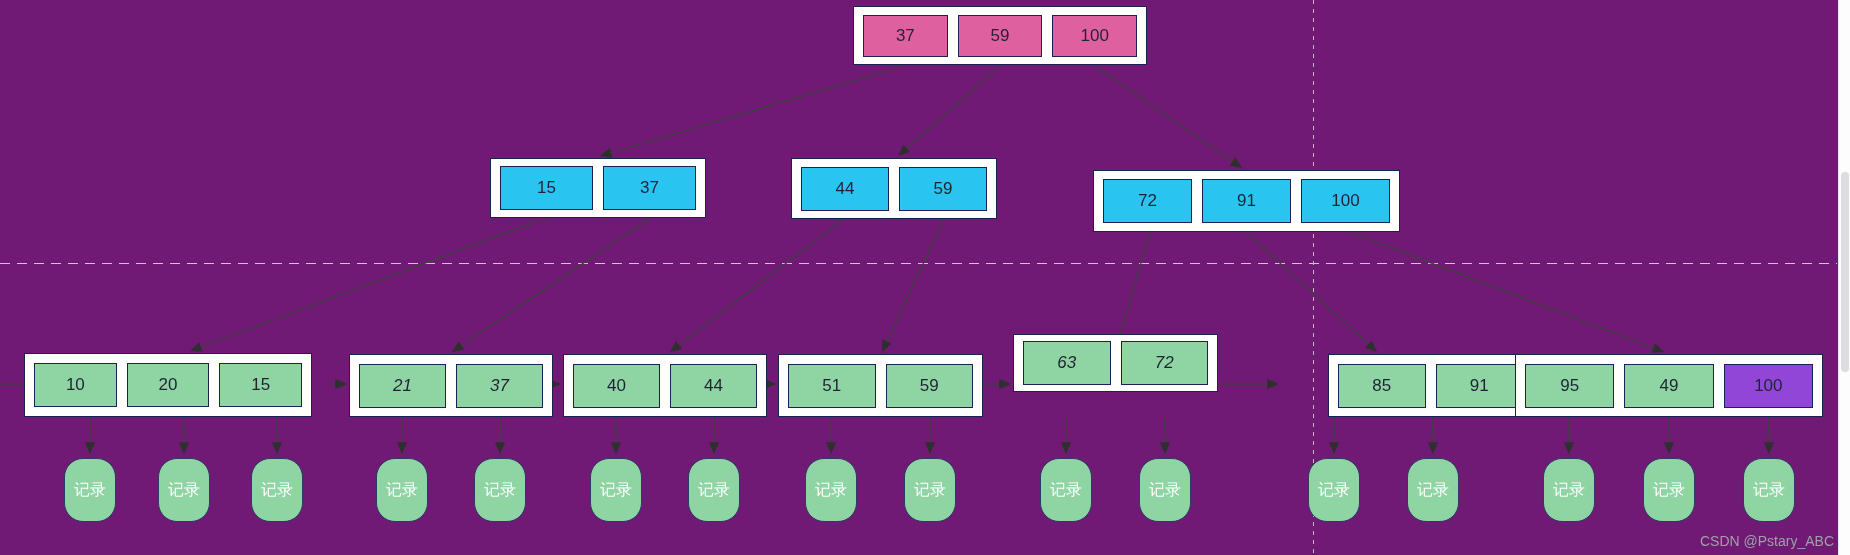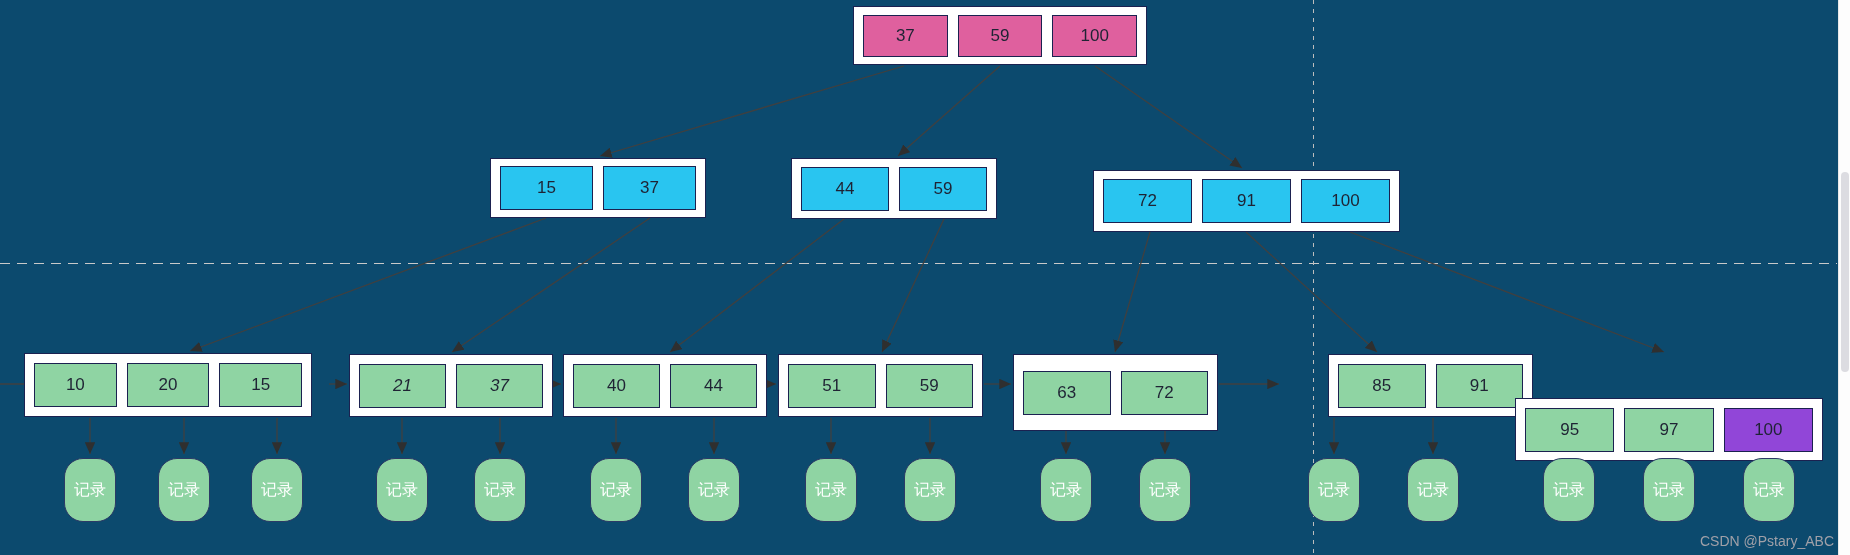--- a/index.html
+++ b/index.html
@@ -1,16 +1,16 @@
 <!DOCTYPE html>
 <html><head>
 <meta charset="utf-8">
 <style>
   html,body{margin:0;padding:0;background:#fff;}
-  #canvas{position:relative;width:1850px;height:555px;background:#0c4a6e;overflow:hidden;
+  #canvas{position:relative;width:1850px;height:555px;background:#701a75;overflow:hidden;
           font-family:"Liberation Sans", sans-serif;}
   #arrows{position:absolute;left:0;top:0;z-index:1;pointer-events:none;}
   .node{position:absolute;z-index:2;background:#ffffff;border:1.5px solid #1b2150;
         box-sizing:border-box;display:flex;align-items:center;gap:10px;padding:0 9px;}
   .cell{flex:1;height:44px;display:flex;align-items:center;justify-content:center;
         border:1.2px solid #1b2150;box-sizing:border-box;font-size:17px;color:#1f2334;}
   .root .cell{height:42px;}
   .pink{background:#df609e;}
   .cyan{background:#29c5f0;}
   .green{background:#8fd4a3;}
@@ -112,31 +112,31 @@
     <span class="cell green">37</span>
   </div>
   <div class="node" style="left:563px;top:354px;width:204px;height:63px;">
     <span class="cell green">40</span>
     <span class="cell green">44</span>
   </div>
   <div class="node" style="left:778px;top:354px;width:205px;height:63px;justify-content:flex-end;">
     <span class="cell green">51</span>
     <span class="cell green">59</span>
   </div>
-  <div class="node" style="left:1013px;top:354px;width:205px;height:77px;">
+  <div class="node" style="left:1013px;top:334px;width:205px;height:58px;font-style:italic;">
     <span class="cell green">63</span>
     <span class="cell green">72</span>
   </div>
   <div class="node" style="left:1281px;top:354px;width:205px;height:63px;margin-left:47px;">
     <span class="cell green">85</span>
     <span class="cell green">91</span>
   </div>
-  <div class="node" style="left:1515px;top:354px;width:308px;height:63px;margin-top:44px;">
+  <div class="node" style="left:1515px;top:354px;width:308px;height:63px;">
     <span class="cell green">95</span>
-    <span class="cell green">97</span>
+    <span class="cell green">49</span>
     <span class="cell purple">100</span>
   </div>
 
   <div class="record" style="left:64px;">记录</div>
   <div class="record" style="left:158px;">记录</div>
   <div class="record" style="left:251px;">记录</div>
   <div class="record" style="left:376px;">记录</div>
   <div class="record" style="left:474px;">记录</div>
   <div class="record" style="left:590px;">记录</div>
   <div class="record" style="left:688px;">记录</div>

